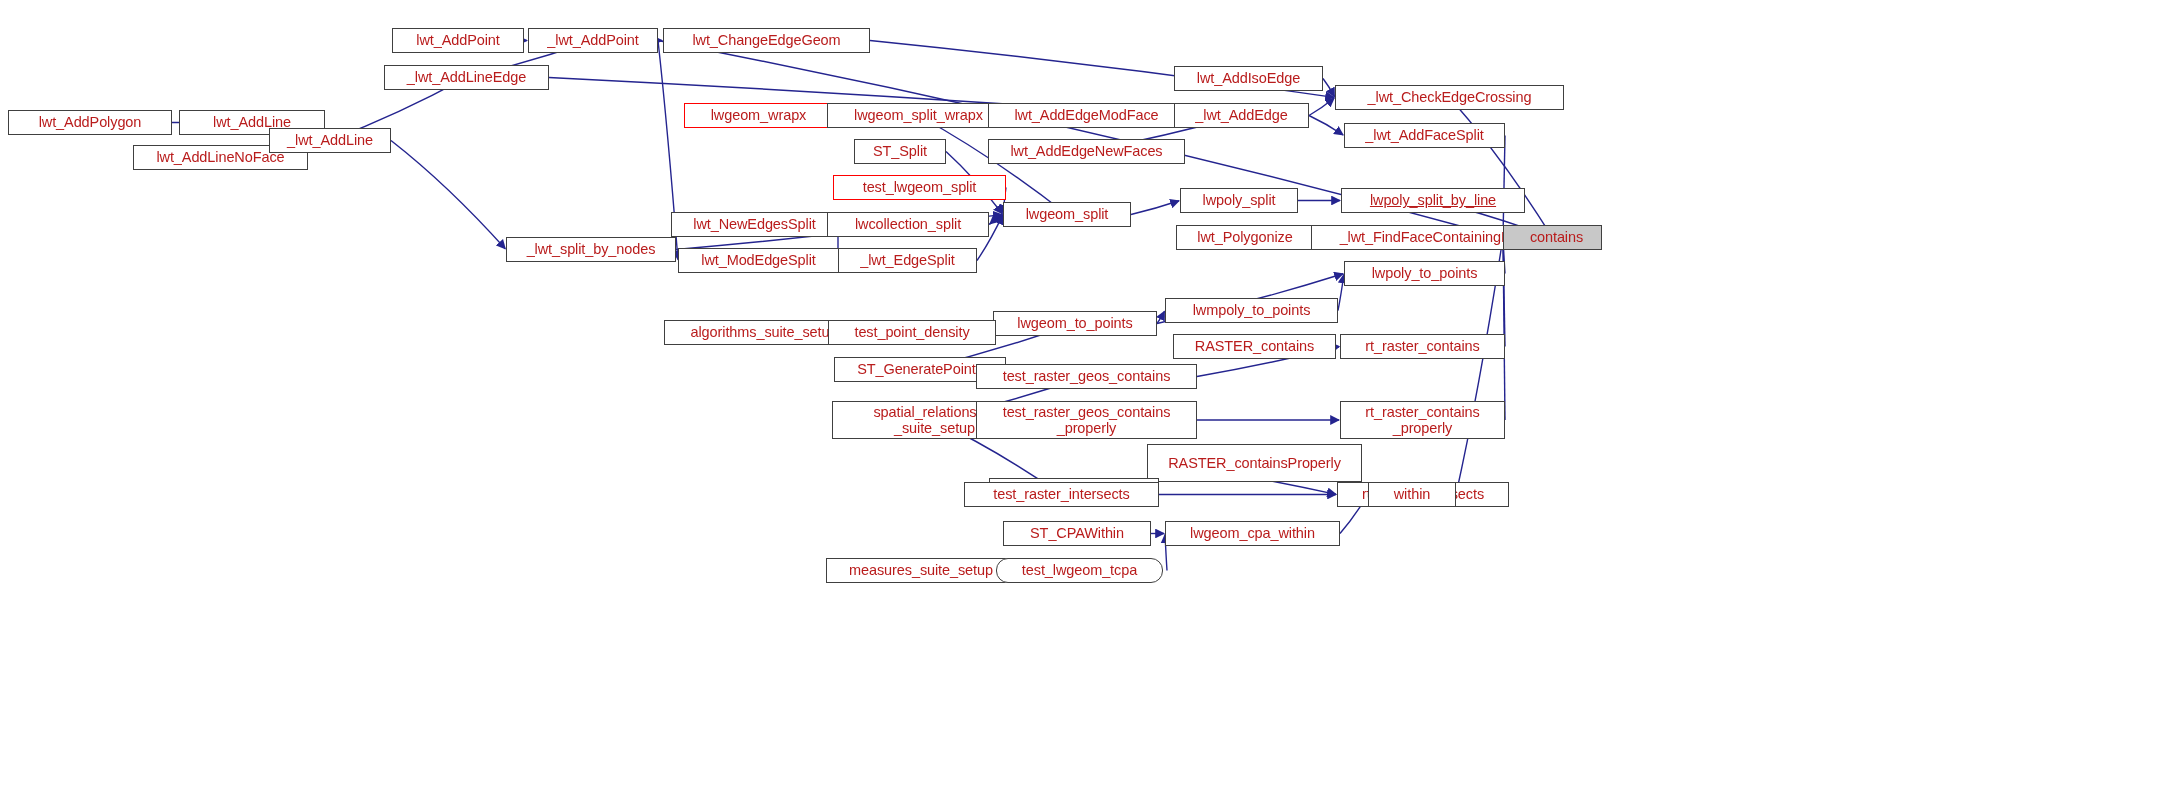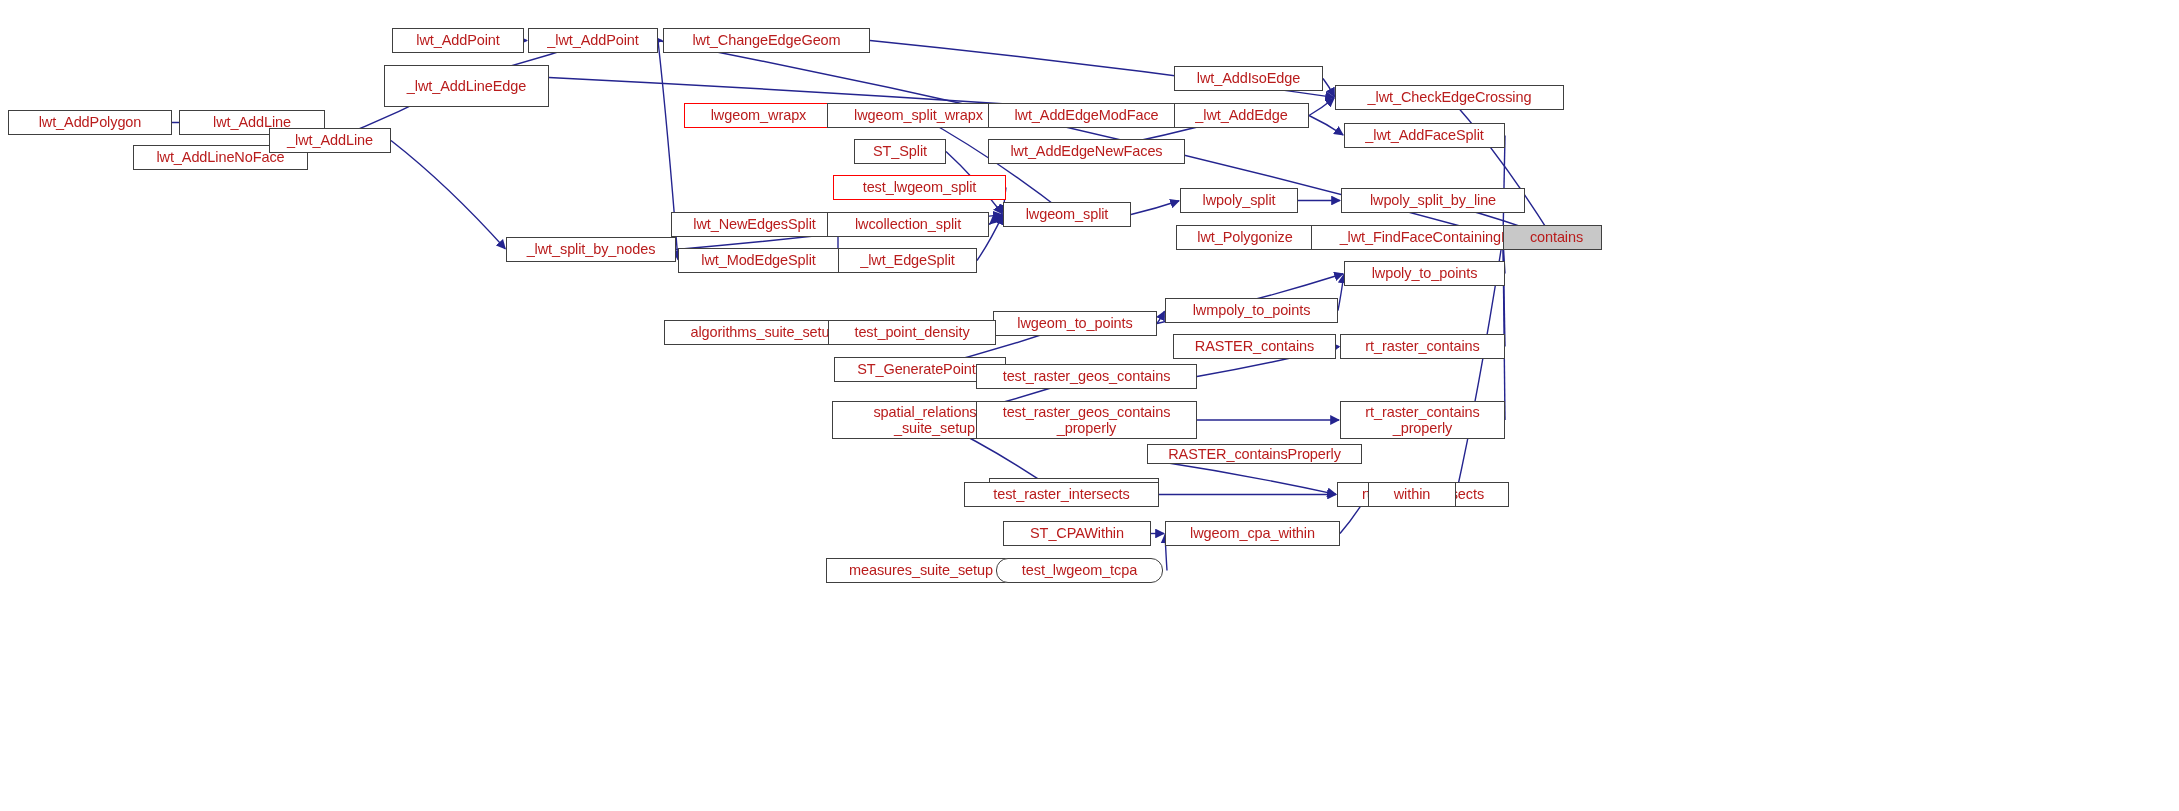--- a/index.html
+++ b/index.html
@@ -115,61 +115,61 @@
         <path d="M 921 570.5 L 1082.5 570.5" marker-end="url(#arrow)"></path>
         <path d="M 1167 570.5 Q 1166 555.2375 1165.053975258015 534.4985422732775" marker-end="url(#arrow)"></path>
         <path d="M 1340 533.5 Q 1354 517.4125 1367.4167932169087 495.3123237335916" marker-end="url(#arrow)"></path>
       </g>
   </svg>
   <div id="node-layer">
       <div class="node" style="left: 8px; top: 110px; width: 164px; height: 25px;">lwt_AddPolygon</div>
       <div class="node" style="left: 147px; top: 110px; width: 146px; height: 25px; margin-left: 32px;">lwt_AddLine</div>
       <div class="node" style="left: 133px; top: 145px; width: 175px; height: 25px;">lwt_AddLineNoFace</div>
       <div class="node" style="left: 269px; top: 128px; width: 122px; height: 25px;">_lwt_AddLine</div>
-      <div class="node" style="left: 384px; top: 65px; width: 165px; height: 42px;">_lwt_AddLineEdge</div>
+      <div class="node" style="left: 384px; top: 65px; width: 165px; height: 25px;">_lwt_AddLineEdge</div>
       <div class="node" style="left: 392px; top: 28px; width: 132px; height: 25px;">lwt_AddPoint</div>
       <div class="node" style="left: 528px; top: 28px; width: 130px; height: 25px;">_lwt_AddPoint</div>
       <div class="node" style="left: 663px; top: 28px; width: 207px; height: 25px;">lwt_ChangeEdgeGeom</div>
       <div class="node red" style="left: 684px; top: 103px; width: 149px; height: 25px;">lwgeom_wrapx</div>
       <div class="node" style="left: 827px; top: 103px; width: 183px; height: 25px;">lwgeom_split_wrapx</div>
       <div class="node" style="left: 854px; top: 139px; width: 92px; height: 25px;">ST_Split</div>
       <div class="node red" style="left: 833px; top: 175px; width: 173px; height: 25px;">test_lwgeom_split</div>
       <div class="node" style="left: 988px; top: 103px; width: 197px; height: 25px;">lwt_AddEdgeModFace</div>
       <div class="node" style="left: 988px; top: 139px; width: 197px; height: 25px;">lwt_AddEdgeNewFaces</div>
       <div class="node" style="left: 1174px; top: 66px; width: 149px; height: 25px;">lwt_AddIsoEdge</div>
       <div class="node" style="left: 1174px; top: 103px; width: 135px; height: 25px;">_lwt_AddEdge</div>
       <div class="node" style="left: 1335px; top: 85px; width: 229px; height: 25px;">_lwt_CheckEdgeCrossing</div>
       <div class="node" style="left: 1344px; top: 123px; width: 161px; height: 25px;">_lwt_AddFaceSplit</div>
       <div class="node" style="left: 671px; top: 212px; width: 167px; height: 25px;">lwt_NewEdgesSplit</div>
       <div class="node" style="left: 827px; top: 212px; width: 162px; height: 25px;">lwcollection_split</div>
       <div class="node" style="left: 678px; top: 248px; width: 161px; height: 25px;">lwt_ModEdgeSplit</div>
       <div class="node" style="left: 838px; top: 248px; width: 139px; height: 25px;">_lwt_EdgeSplit</div>
       <div class="node" style="left: 1003px; top: 202px; width: 128px; height: 25px;">lwgeom_split</div>
       <div class="node" style="left: 506px; top: 237px; width: 170px; height: 25px;">_lwt_split_by_nodes</div>
       <div class="node" style="left: 1180px; top: 188px; width: 118px; height: 25px;">lwpoly_split</div>
-      <div class="node" style="left: 1341px; top: 188px; width: 184px; height: 25px;">lwpoly_split_by_line</div>
+      <div class="node" style="left: 1341px; top: 188px; width: 184px; height: 25px; text-decoration: underline;">lwpoly_split_by_line</div>
       <div class="node" style="left: 1176px; top: 225px; width: 138px; height: 25px;">lwt_Polygonize</div>
       <div class="node" style="left: 1311px; top: 225px; width: 248px; height: 25px;">_lwt_FindFaceContainingRing</div>
       <div class="node focus" style="left: 1503px; top: 225px; width: 99px; height: 25px;">contains</div>
       <div class="node" style="left: 1344px; top: 261px; width: 161px; height: 25px;">lwpoly_to_points</div>
       <div class="node" style="left: 1165px; top: 298px; width: 173px; height: 25px;">lwmpoly_to_points</div>
       <div class="node" style="left: 993px; top: 311px; width: 164px; height: 25px;">lwgeom_to_points</div>
       <div class="node" style="left: 664px; top: 320px; width: 200px; height: 25px;">algorithms_suite_setup</div>
       <div class="node" style="left: 828px; top: 320px; width: 168px; height: 25px;">test_point_density</div>
       <div class="node" style="left: 1173px; top: 334px; width: 163px; height: 25px;">RASTER_contains</div>
       <div class="node" style="left: 1340px; top: 334px; width: 165px; height: 25px;">rt_raster_contains</div>
       <div class="node" style="left: 834px; top: 357px; width: 172px; height: 25px;">ST_GeneratePoints</div>
       <div class="node" style="left: 976px; top: 364px; width: 221px; height: 25px;">test_raster_geos_contains</div>
       <div class="node" style="left: 832px; top: 401px; width: 205px; height: 38px;">spatial_relationship
 _suite_setup</div>
       <div class="node" style="left: 976px; top: 401px; width: 221px; height: 38px;">test_raster_geos_contains
 _properly</div>
       <div class="node" style="left: 1340px; top: 401px; width: 165px; height: 38px;">rt_raster_contains
 _properly</div>
-      <div class="node" style="left: 1147px; top: 444px; width: 215px; height: 20px;">RASTER_containsProperly</div>
+      <div class="node" style="left: 1147px; top: 444px; width: 215px; height: 38px;">RASTER_containsProperly</div>
       <div class="node" style="left: 989px; top: 449px; width: 170px; height: 25px; margin-top: 29px;">RASTER_intersects</div>
       <div class="node" style="left: 964px; top: 482px; width: 195px; height: 25px;">test_raster_intersects</div>
       <div class="node" style="left: 1337px; top: 482px; width: 172px; height: 25px;">rt_raster_intersects</div>
       <div class="node" style="left: 1368px; top: 482px; width: 88px; height: 25px;">within</div>
       <div class="node" style="left: 1003px; top: 521px; width: 148px; height: 25px;">ST_CPAWithin</div>
       <div class="node" style="left: 1165px; top: 521px; width: 175px; height: 25px;">lwgeom_cpa_within</div>
       <div class="node" style="left: 826px; top: 558px; width: 190px; height: 25px;">measures_suite_setup</div>
       <div class="node" style="left: 996px; top: 558px; width: 167px; height: 25px; border-radius: 12px;">test_lwgeom_tcpa</div>
     </div>
 </div>

